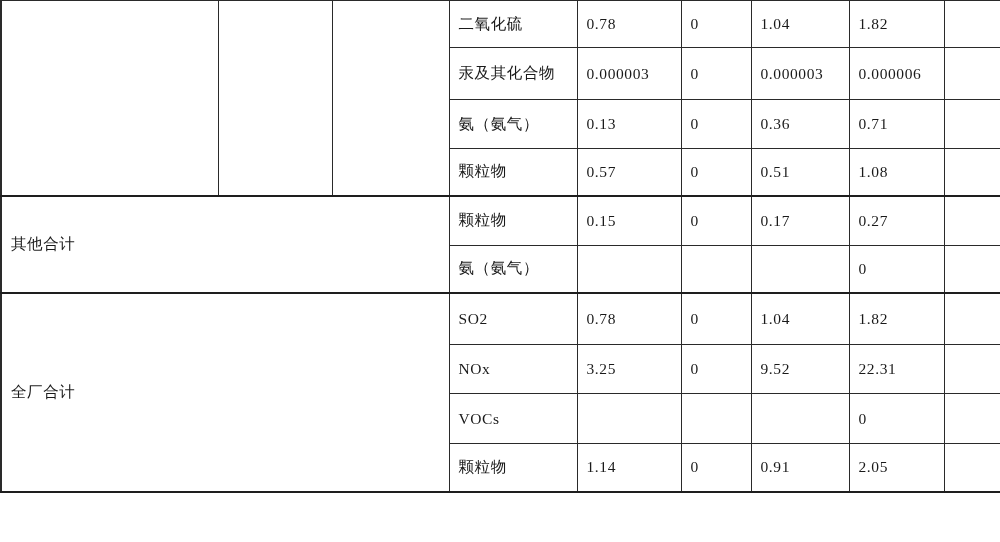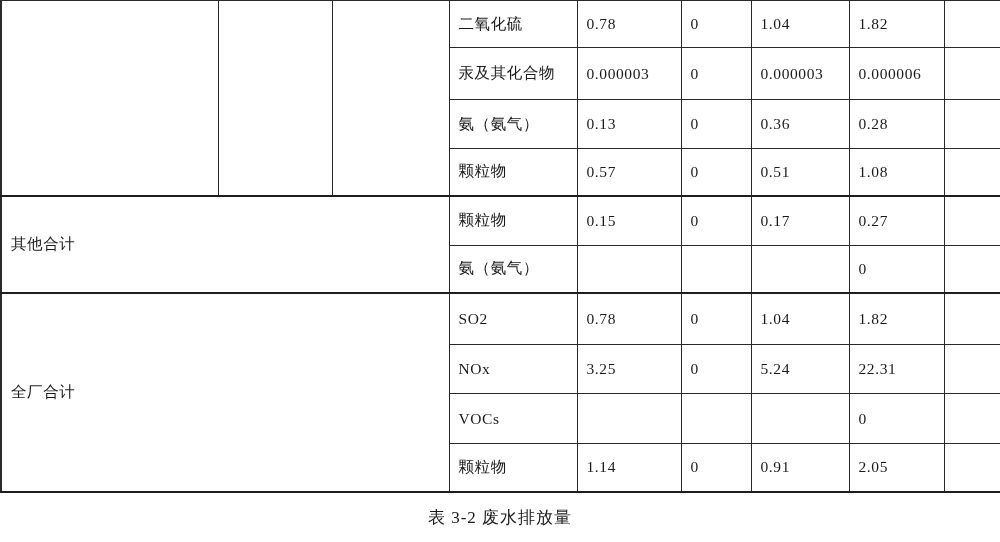--- a/index.html
+++ b/index.html
@@ -95,21 +95,21 @@
         <td>0</td>
         <td>0.000003</td>
         <td>0.000006</td>
         <td></td>
       </tr>
       <tr style="height:49px">
         <td>氨（氨气）</td>
         <td>0.13</td>
         <td>0</td>
         <td>0.36</td>
-        <td>0.28</td>
+        <td>0.71</td>
         <td></td>
       </tr>
       <tr style="height:47px">
         <td>颗粒物</td>
         <td>0.57</td>
         <td>0</td>
         <td>0.51</td>
         <td>1.08</td>
         <td></td>
       </tr>
@@ -138,21 +138,21 @@
         <td>0.78</td>
         <td>0</td>
         <td>1.04</td>
         <td>1.82</td>
         <td></td>
       </tr>
       <tr style="height:49px">
         <td>NOx</td>
         <td>3.25</td>
         <td>0</td>
-        <td>5.24</td>
+        <td>9.52</td>
         <td>22.31</td>
         <td></td>
       </tr>
       <tr style="height:50px">
         <td>VOCs</td>
         <td></td>
         <td></td>
         <td></td>
         <td>0</td>
         <td></td>
@@ -161,15 +161,14 @@
         <td>颗粒物</td>
         <td>1.14</td>
         <td>0</td>
         <td>0.91</td>
         <td>2.05</td>
         <td></td>
       </tr>
     </tbody>
   </table>
 
-  <div class="caption">表 3-2 废水排放量</div>
 
 </div>
 
 </body></html>

